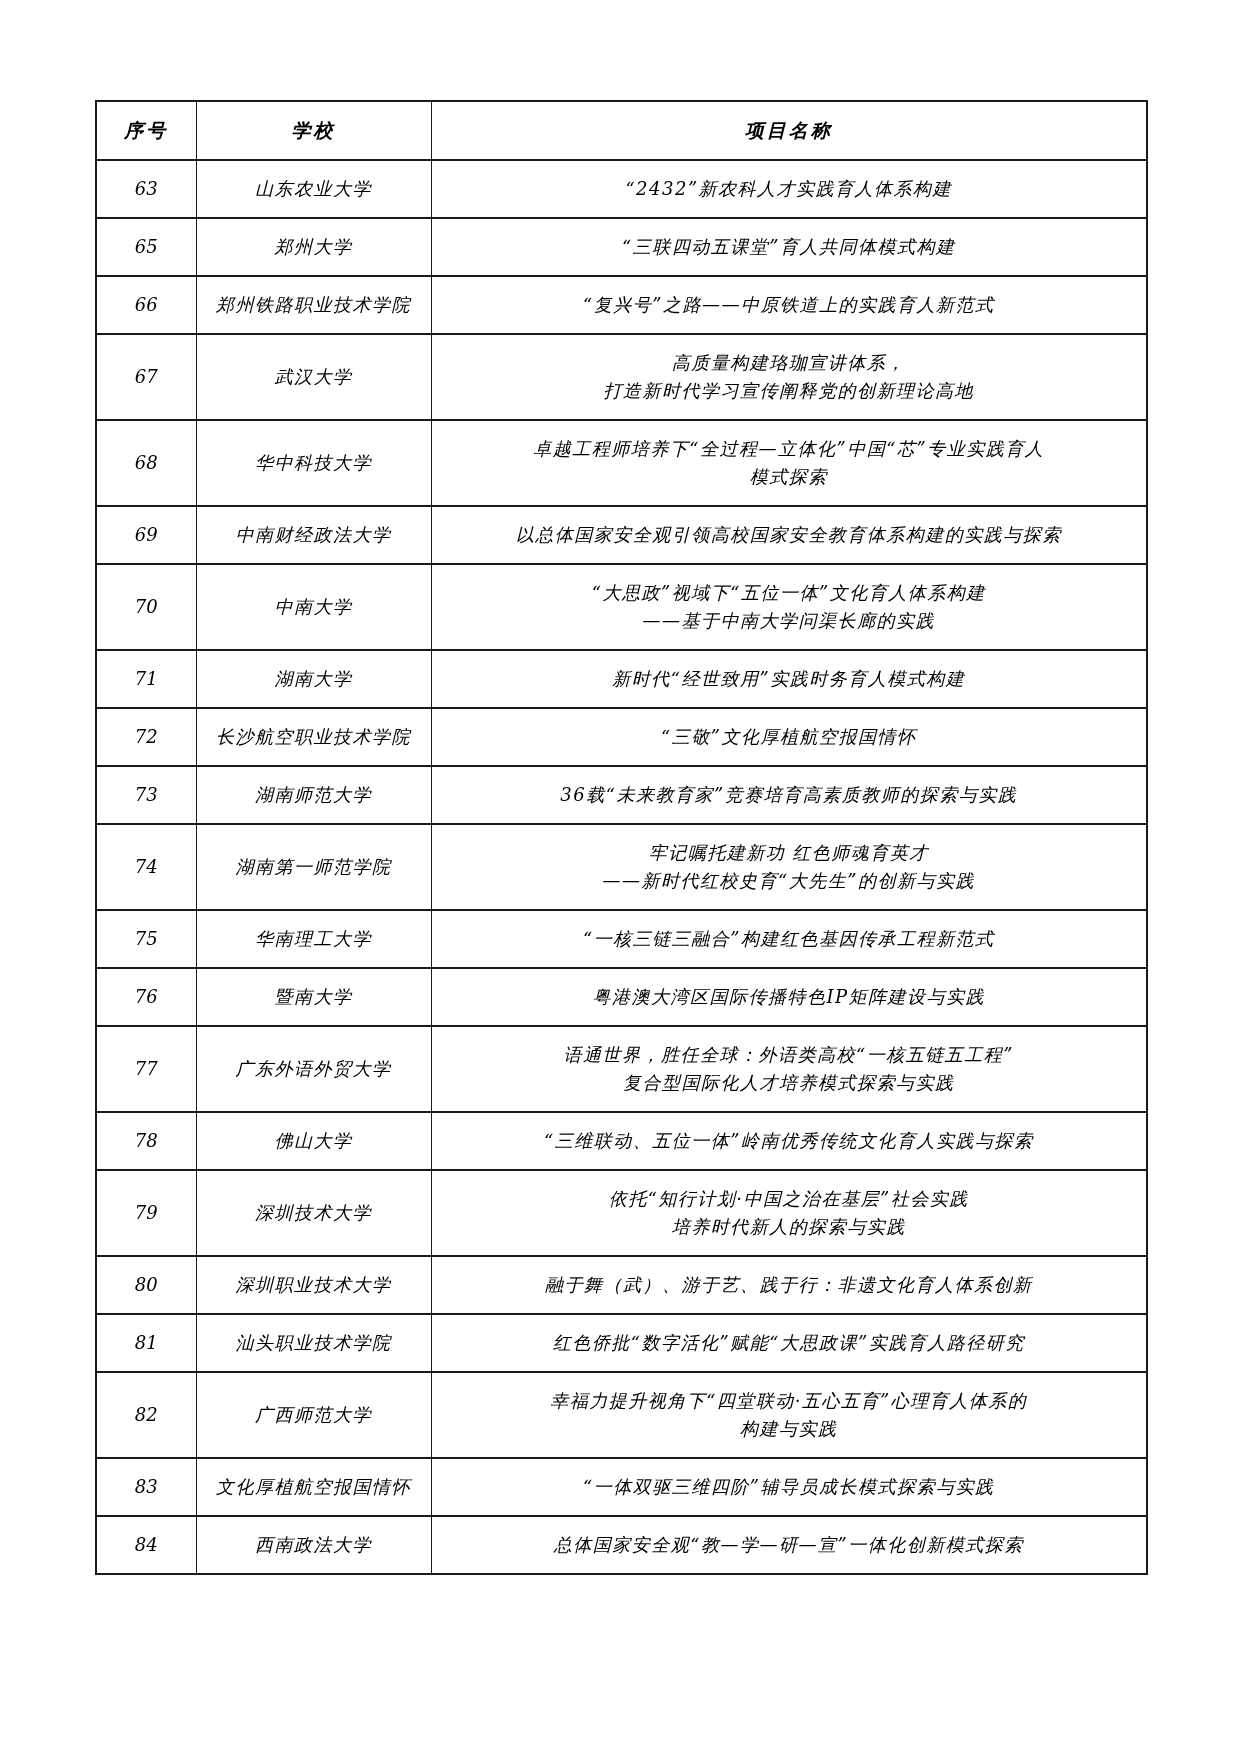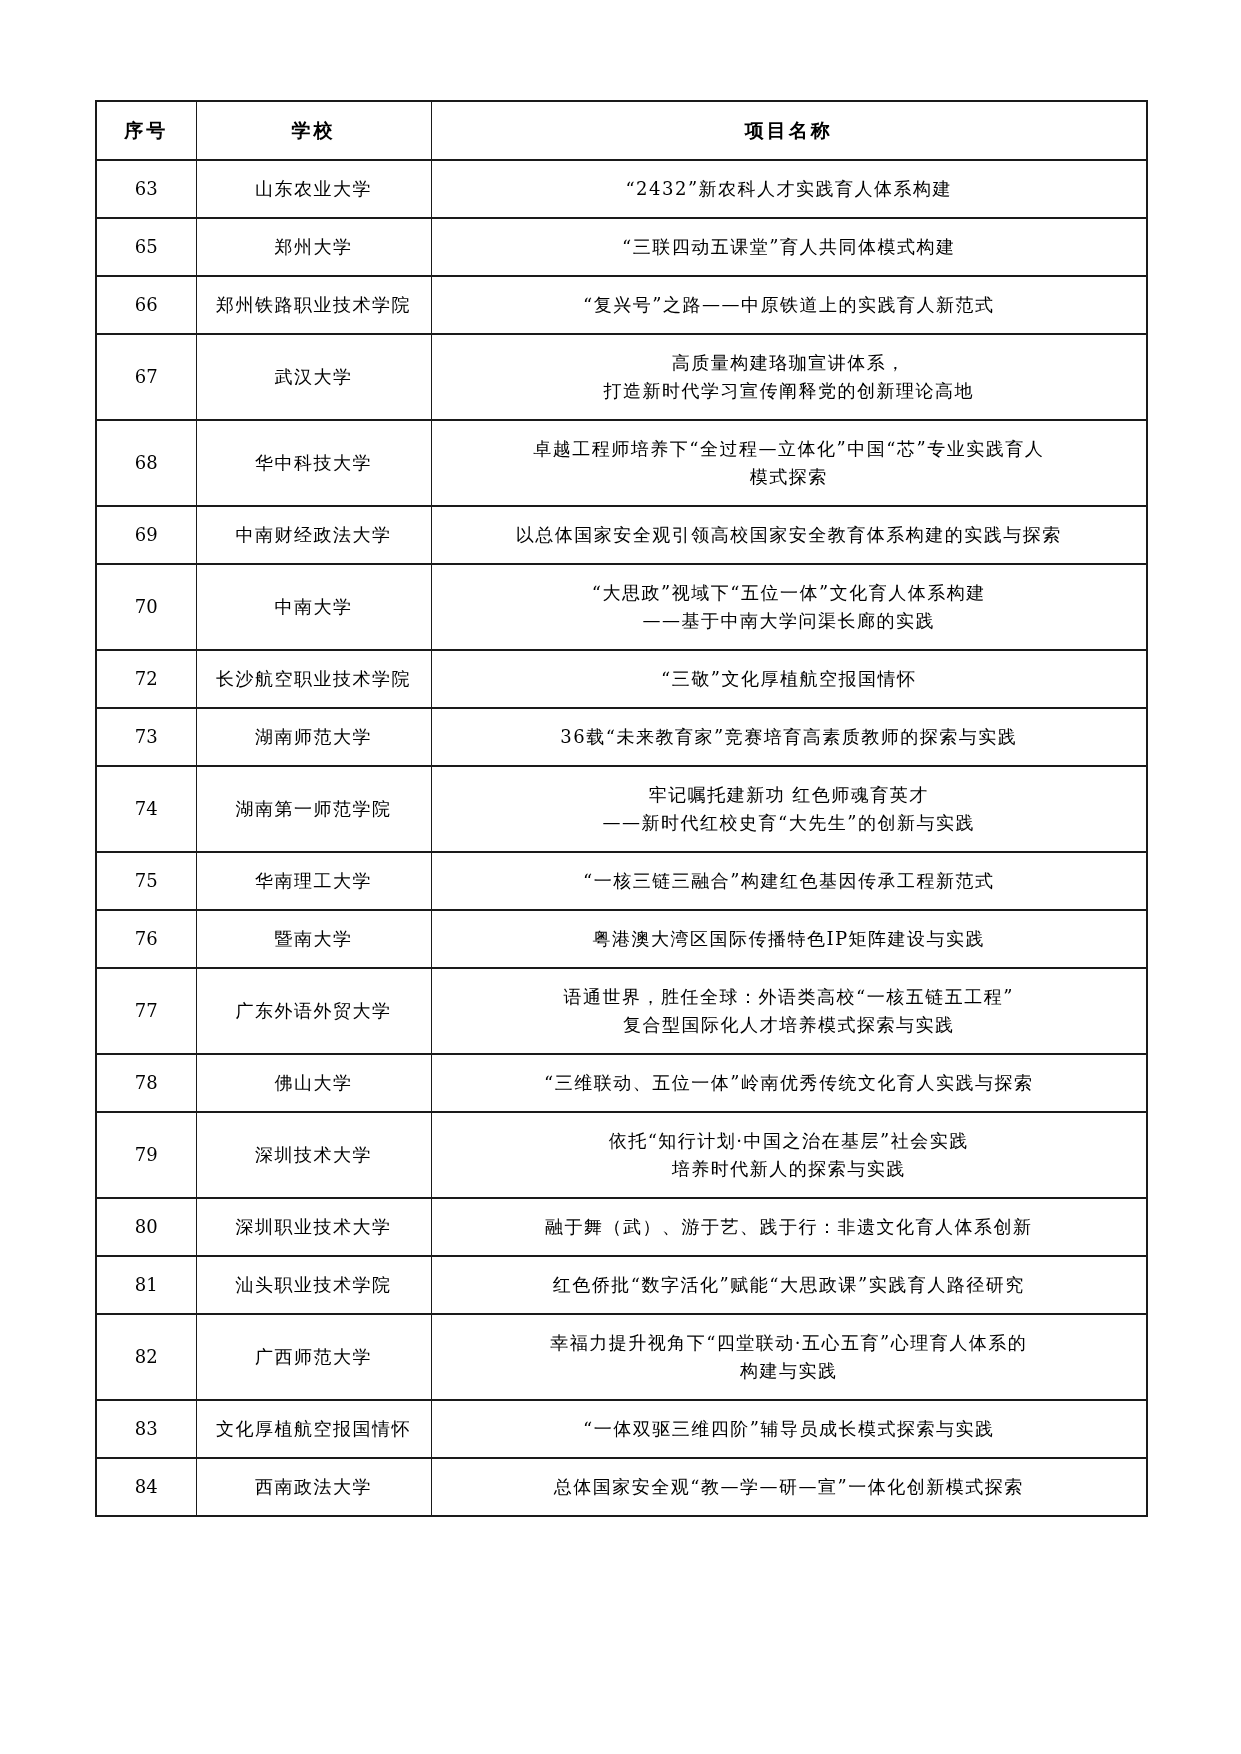--- a/index.html
+++ b/index.html
@@ -8,20 +8,21 @@
     background: #ffffff;
     font-family: "DejaVu Serif", "Liberation Serif", serif;
     color: #000000;
   }
   .page {
     position: relative;
     width: 1149px;
     height: 1754px;
     background: #ffffff;
     overflow: hidden;
+    font-style: italic;
   }
   table.roster {
     position: absolute;
     left: 95px;
     top: 100px;
     width: 1051px;
     border-collapse: collapse;
     table-layout: fixed;
   }
   table.roster, table.roster th, table.roster td {
@@ -124,20 +125,27 @@
         </tr>
         <tr>
           <td class="no-cell">70</td>
           <td>中南大学</td>
           <td>
             <span class="proj-line">“大思政”视域下“五位一体”文化育人体系构建</span>
             <span class="proj-line">——基于中南大学问渠长廊的实践</span>
           </td>
         </tr>
         <tr>
+          <td class="no-cell">71</td>
+          <td>湖南大学</td>
+          <td>
+            <span class="proj-line">新时代“经世致用”实践时务育人模式构建</span>
+          </td>
+        </tr>
+        <tr>
           <td class="no-cell">72</td>
           <td>长沙航空职业技术学院</td>
           <td>
             <span class="proj-line">“三敬”文化厚植航空报国情怀</span>
           </td>
         </tr>
         <tr>
           <td class="no-cell">73</td>
           <td>湖南师范大学</td>
           <td>

